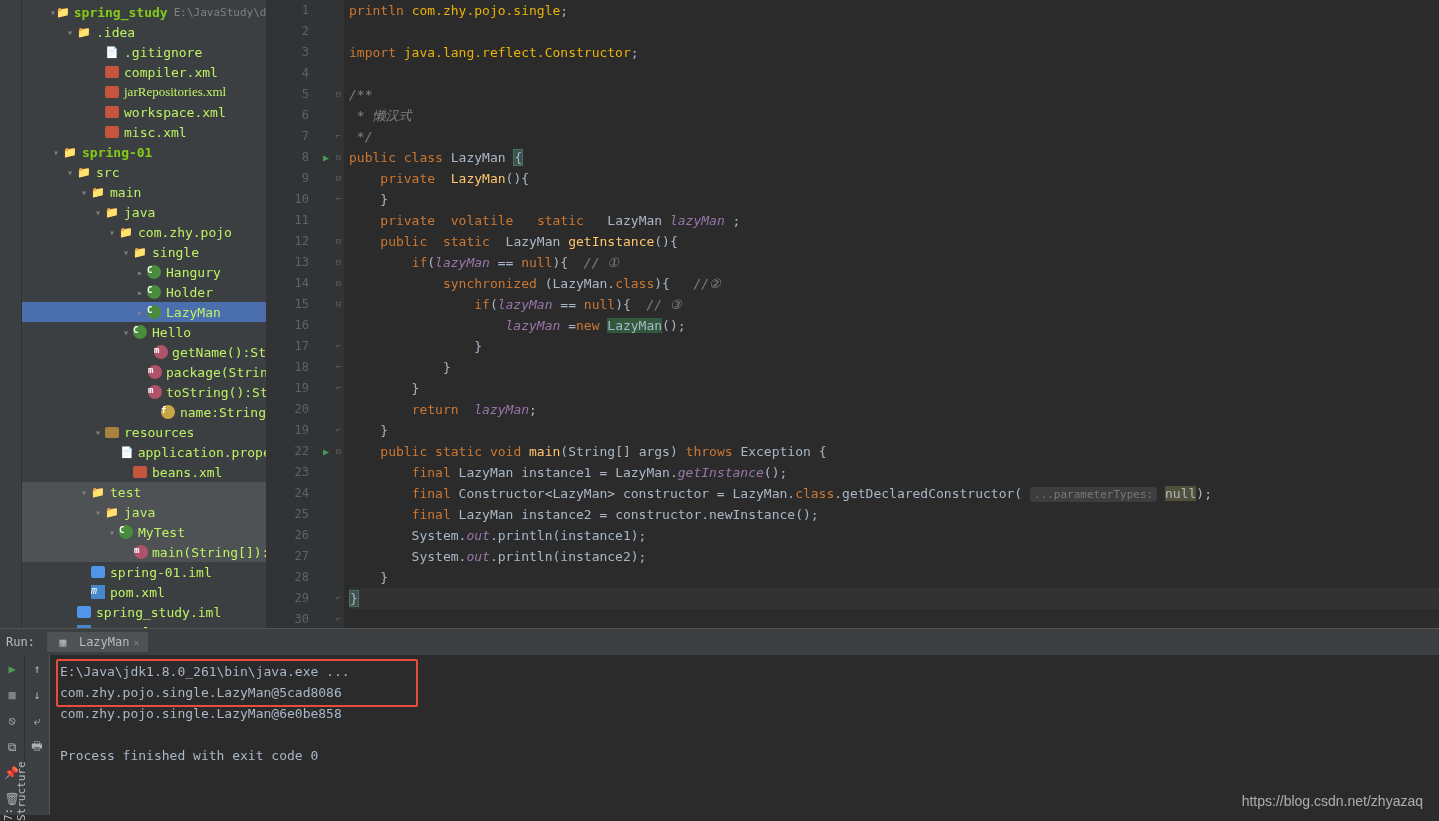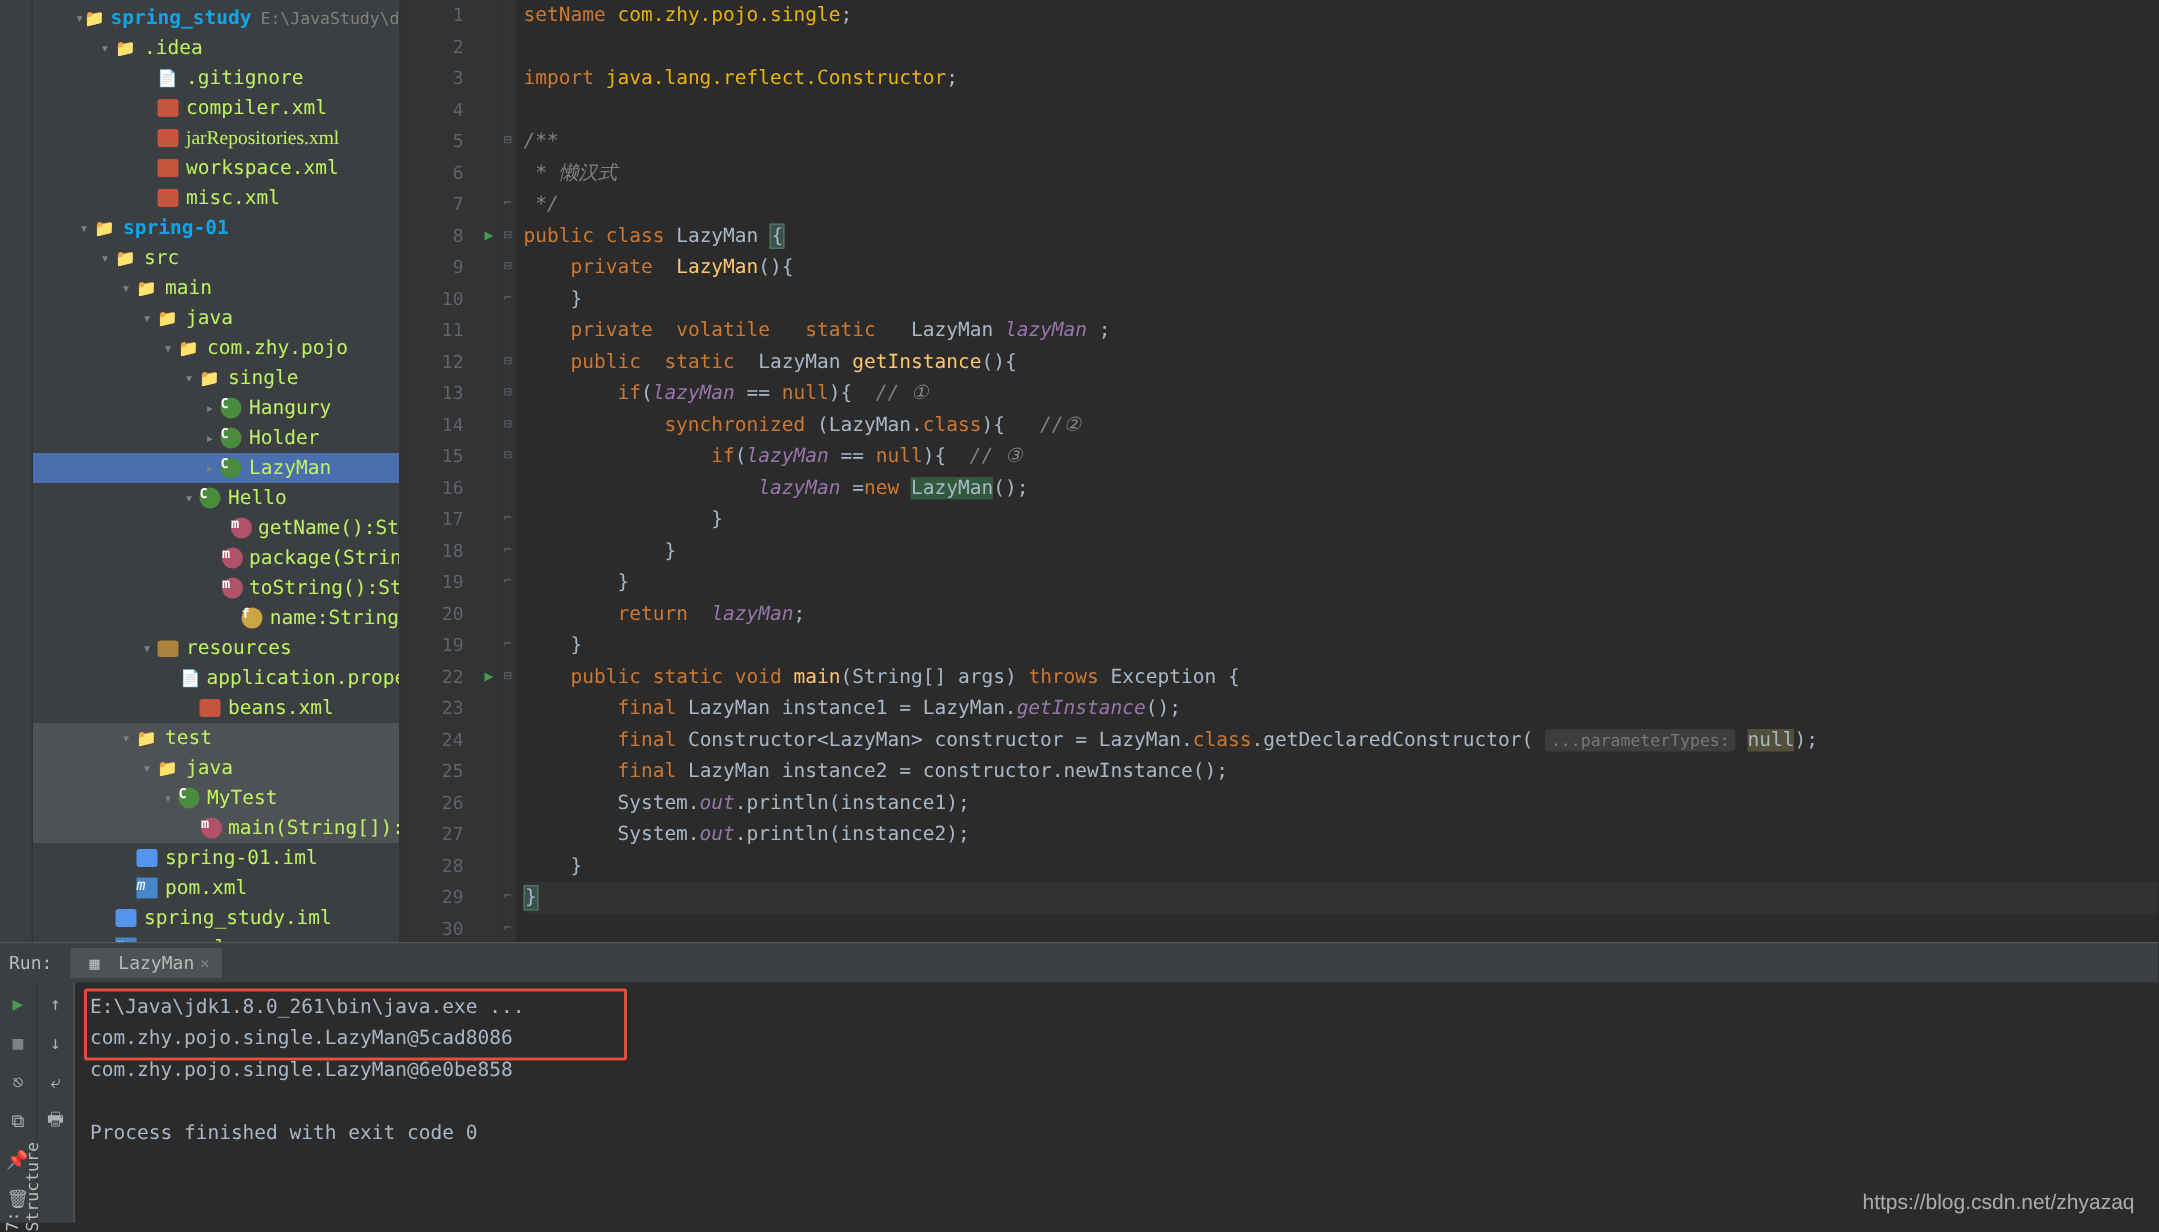--- a/index.html
+++ b/index.html
@@ -61,21 +61,21 @@
     .icon-folder-blue { color: #5394ec; }
     .icon-folder-res { background: linear-gradient(#a9823e, #a9823e); border-radius: 2px; width: 14px; height: 11px; }
     .icon-file { color: #808080; }
     .icon-class-c { background: #4a8c3e; color: #fff; border-radius: 50%; width: 14px; height: 14px; font-size: 9px; font-weight: bold; }
     .icon-class-m { background: #b0526a; color: #fff; border-radius: 50%; width: 14px; height: 14px; font-size: 9px; font-weight: bold; }
     .icon-class-f { background: #c9a544; color: #fff; border-radius: 50%; width: 14px; height: 14px; font-size: 9px; font-weight: bold; }
     .icon-maven-m { background: #4587c9; width: 14px; height: 14px; font-size: 10px; color: #fff; font-style: italic; }
     .icon-xml { background: #c7543d; width: 14px; height: 12px; border-radius: 2px; }
     .icon-iml { background: #5394ec; width: 14px; height: 12px; border-radius: 2px; }
     .tree-label { color: #bef264; }
-    .tree-label.bold { font-weight: bold; color: #0ea5e9; }
+    .tree-label.bold { font-weight: bold; color: #84cc16; }
     .tree-label.path { color: #808080; margin-left: 6px; font-size: 11px; }
     
     .editor-area {
       flex: 1;
       display: flex;
       background: #2b2b2b;
     }
     .gutter {
       width: 66px;
       background: #313335;
@@ -487,21 +487,21 @@
         <div class="fold-mark"></div>
         <div class="fold-mark"></div>
         <div class="fold-mark"></div>
         <div class="fold-mark"></div>
         <div class="fold-mark"></div>
         <div class="fold-mark"></div>
         <div class="fold-mark">⌐</div>
         <div class="fold-mark">⌐</div>
       </div>
     <div class="code-content" id="code-container">
-        <div class="code-line"><span class="kw">setName</span> <span class="pkg">com.zhy.pojo.single</span>;</div>
+        <div class="code-line"><span class="kw">println</span> <span class="pkg">com.zhy.pojo.single</span>;</div>
         <div class="code-line"></div>
         <div class="code-line"><span class="kw">import</span> <span class="pkg">java.lang.reflect.Constructor</span>;</div>
         <div class="code-line"></div>
         <div class="code-line"><span class="comment">/**</span></div>
         <div class="code-line"><span class="comment"> * 懒汉式</span></div>
         <div class="code-line"><span class="comment"> */</span></div>
         <div class="code-line"><span class="kw">public</span> <span class="kw">class</span> LazyMan <span class="brace-hl">{</span></div>
         <div class="code-line">    <span class="kw">private</span>  <span class="method">LazyMan</span>(){</div>
         <div class="code-line">    }</div>
         <div class="code-line">    <span class="kw">private</span>  <span class="kw">volatile</span>   <span class="kw">static</span>   LazyMan <span class="field">lazyMan</span> ;</div>

